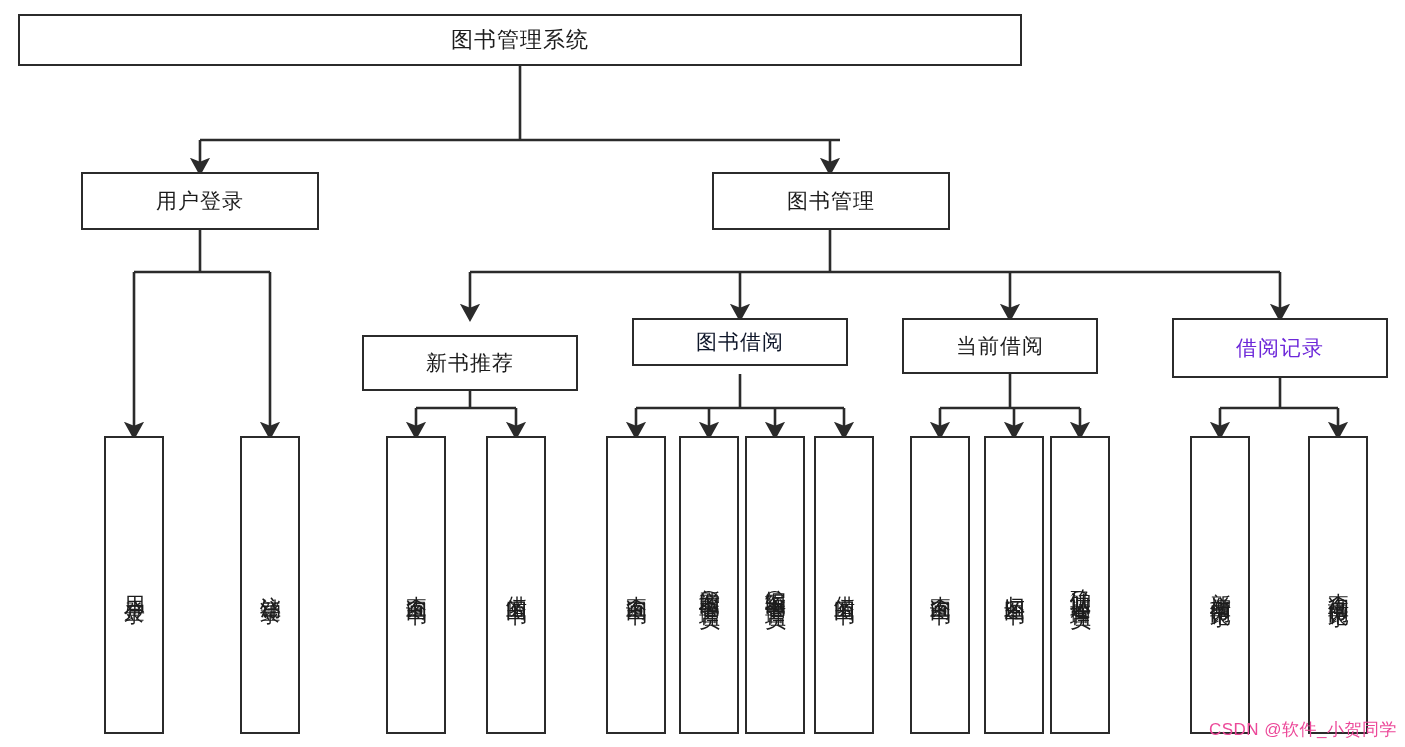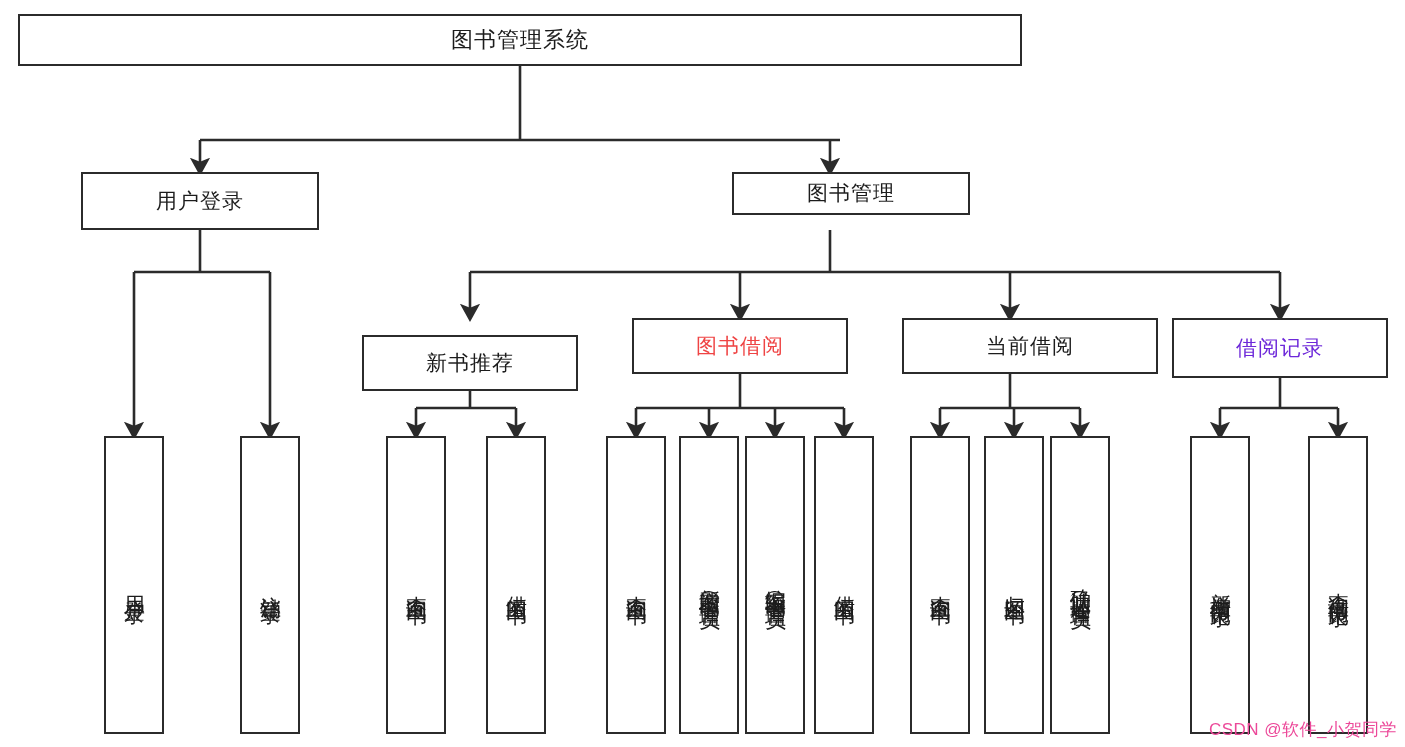--- a/index.html
+++ b/index.html
@@ -122,25 +122,25 @@
       <path d="M1280,374 L1280,408"></path>
       <path d="M1220,408 L1338,408"></path>
       <path d="M1220,408 L1220,430" marker-end="url(#arrow)"></path>
       <path d="M1338,408 L1338,430" marker-end="url(#arrow)"></path>
     </g>
   </svg>
 
   <div class="node horiz root" style="left: 18px; top: 14px; width: 1004px; height: 52px; border-color: rgb(43, 43, 43); color: rgb(28, 28, 28);">图书管理系统</div>
 
   <div class="node horiz" style="left: 81px; top: 172px; width: 238px; height: 58px; border-color: rgb(43, 43, 43); color: rgb(28, 28, 28);">用户登录</div>
-  <div class="node horiz" style="left: 732px; top: 172px; width: 238px; height: 43px; border-color: rgb(43, 43, 43); color: rgb(28, 28, 28);">图书管理</div>
+  <div class="node horiz" style="left: 712px; top: 172px; width: 238px; height: 58px; border-color: rgb(43, 43, 43); color: rgb(28, 28, 28);">图书管理</div>
 
   <div class="node horiz" style="left: 362px; top: 318px; width: 216px; height: 56px; border-color: rgb(43, 43, 43); color: rgb(28, 28, 28); margin-top: 17px;">新书推荐</div>
-  <div class="node horiz" style="left: 632px; top: 318px; width: 216px; height: 56px; border-color: rgb(43, 43, 43); color: #ef4444; font-family: Liberation Serif, serif;">图书借阅</div>
-  <div class="node horiz" style="left: 902px; top: 318px; width: 256px; height: 56px; border-color: rgb(43, 43, 43); color: rgb(28, 28, 28);">当前借阅</div>
+  <div class="node horiz" style="left: 632px; top: 318px; width: 216px; height: 48px; border-color: rgb(43, 43, 43); color: #0f172a; font-family: Liberation Serif, serif;">图书借阅</div>
+  <div class="node horiz" style="left: 902px; top: 318px; width: 196px; height: 56px; border-color: rgb(43, 43, 43); color: rgb(28, 28, 28);">当前借阅</div>
   <div class="node horiz" style="left: 1172px; top: 318px; width: 216px; height: 60px; border-color: rgb(43, 43, 43); color: #6d28d9;">借阅记录</div>
 
   <div class="node leaf" style="left: 104px; top: 436px; width: 60px; height: 298px; border-color: rgb(43, 43, 43); color: rgb(28, 28, 28);">
       <span class="vtext">用户登录</span>
     </div>
   <div class="node leaf" style="left: 240px; top: 436px; width: 60px; height: 298px; border-color: rgb(43, 43, 43); color: rgb(28, 28, 28);">
       <span class="vtext">注销登录</span>
     </div>
   <div class="node leaf" style="left: 386px; top: 436px; width: 60px; height: 298px; border-color: rgb(43, 43, 43); color: rgb(28, 28, 28);">
       <span class="vtext">查询图书</span>

